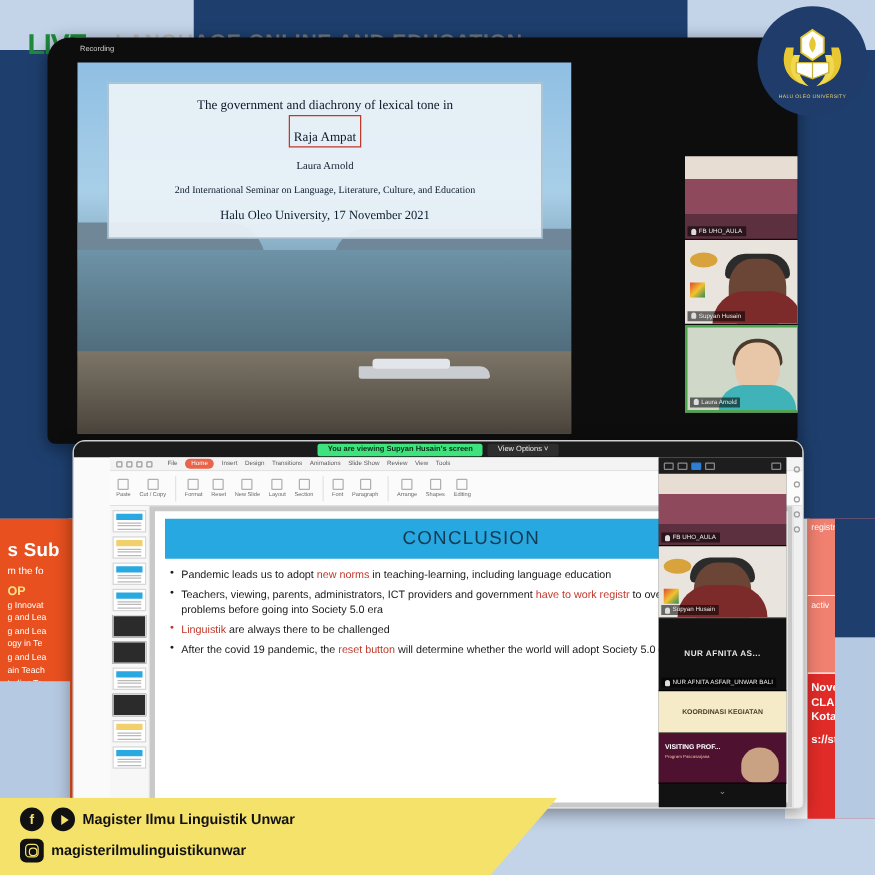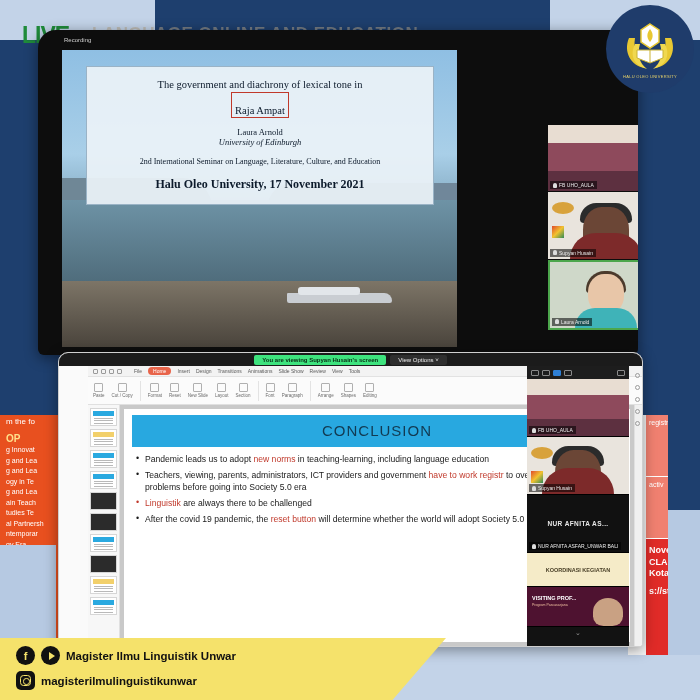--- a/index.html
+++ b/index.html
@@ -145,21 +145,21 @@
     color: #0c1a2b; font-family: "Liberation Serif", serif;
   }
   .sc-title { font-size: 10.5px; line-height: 1.35; }
   .sc-hl {
     display: inline-block; margin-top: 0; padding: 12px 3px 1px 3px;
     border: 1.6px solid #c0392b; font-size: 10.5px;
   }
   .sc-author { font-size: 8.5px; margin-top: 9px; }
   .sc-affil { font-size: 8.5px; font-style: italic; }
   .sc-event { font-size: 8px; margin-top: 10px; line-height: 1.35; }
-  .sc-venue { font-size: 12px; margin-top: 9px; font-weight: bold; }
+  .sc-venue { font-size: 10px; margin-top: 9px; }
 
   
   .ps-top {
     position: absolute; left: 510px; top: 95px; width: 116px; height: 205px;
     display: flex; flex-direction: column; gap: 1px; z-index: 12;
   }
   .pv { position: relative; flex: 1; overflow: hidden; background: #222; }
   .pv.sel { border: 2px solid #4ca64c; }
   .pv-name {
     position: absolute; left: 2px; bottom: 2px; max-width: 94%;
@@ -312,20 +312,21 @@
 </head>
 <body>
 
 <div class="bg-root">
   <div class="bg-lightblue"></div>
   <div class="bg-navy-top"></div>
   <div class="bg-navy-band"></div>
 
   <div class="bg-left-white"></div>
   <div class="bg-poster-left">
+    <div class="pl-title">s Sub</div>
     <div class="pl-sub">m the fo</div>
     <div class="pl-head">OP</div>
     <div class="pl-list">
         <div>g Innovat</div>
         <div>g and Lea</div>
         <div>g and Lea</div>
         <div>ogy in Te</div>
         <div>g and Lea</div>
         <div>ain Teach</div>
         <div>tudies Te</div>
@@ -386,21 +387,20 @@
     <div class="slide-hill2"></div>
     <div class="slide-sea"></div>
     <div class="slide-shore"></div>
     <div class="slide-boat"></div>
     <div class="slide-boat2"></div>
 
     <div class="slide-card">
       <div class="sc-title">The government and diachrony of lexical tone in</div>
       <div class="sc-hl">Raja Ampat</div>
       <div class="sc-author">Laura Arnold</div>
-      <div class="sc-affil">University of Edinburgh</div>
       <div class="sc-event">2nd International Seminar on Language, Literature, Culture, and Education</div>
       <div class="sc-venue">Halu Oleo University, 17 November 2021</div>
     </div>
   </div>
 
   <div class="ps-top">
     <div class="pv pv-aula">
       <div class="dots"></div>
       <div class="pv-name">
         <span class="mic"></span>

